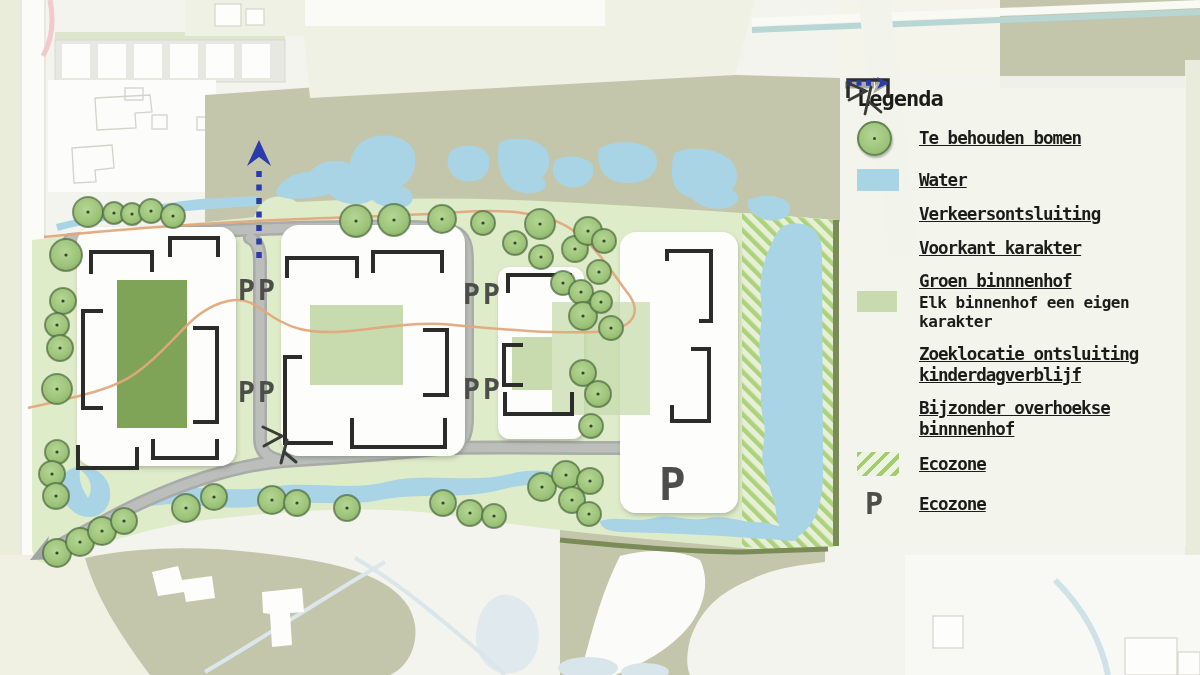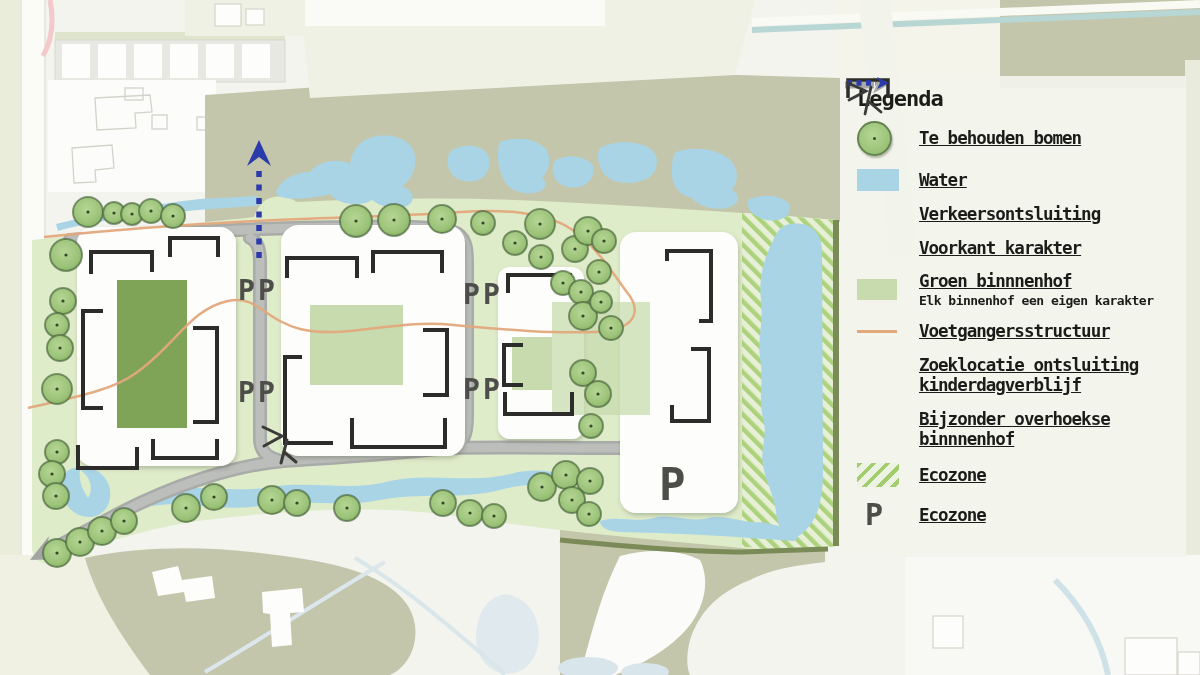--- a/index.html
+++ b/index.html
@@ -25,21 +25,21 @@
   .outline-bldg{fill:#fdfdfb;stroke:#d5d5cc;stroke-width:1.2;}
   .glyph{stroke:#3a3a38;stroke-width:3;fill:none;stroke-linecap:round;}
 
   
   .legend{position:absolute;left:845px;top:76px;width:341px;box-sizing:border-box;
           padding:10px 4px 14px 12px;background:rgba(242,243,236,.93);color:#1b1b19;}
   .lg-title{font-weight:bold;font-size:22px;letter-spacing:-1px;margin:0 0 10px 0;}
   .lg-row{display:flex;align-items:center;margin-bottom:13px;}
   .lg-ic{width:62px;flex:none;display:flex;align-items:center;}
   .lg-lb{font-size:17.5px;font-weight:bold;letter-spacing:-1px;line-height:1.18;text-decoration:underline;}
-  .lg-sub{font-size:13px;font-weight:bold;letter-spacing:-0.5px;margin-top:1px;text-align:center;}
+  .lg-sub{font-size:16px;font-weight:bold;letter-spacing:-0.5px;margin-top:1px;}
   .ic-tree{width:31px;height:31px;border-radius:50%;position:relative;
            background:radial-gradient(circle at 45% 40%, #b5d694 0%, #9cc379 65%, #85b163 100%);
            border:2px solid rgba(70,99,58,.65);box-shadow:1px 2px 2px rgba(60,70,50,.35);}
   .ic-tree::after{content:"";position:absolute;left:14px;top:14px;width:3px;height:3px;
            border-radius:50%;background:#33492a;}
   .ic-water{width:42px;height:22px;background:var(--water,#a9d4e6);}
   .ic-green{width:40px;height:21px;background:var(--court-light,#c7dbae);}
   .ic-orange{width:40px;height:3px;background:var(--path-orange,#e3a87c);}
   .ic-eco{width:42px;height:24px;
           background:repeating-linear-gradient(135deg,var(--eco-stripe,#a3cd6d) 0 4px,#edf3e2 4px 10px);}
@@ -380,26 +380,20 @@
   <div class="lg-row">
     <div class="lg-ic">
           <div class="ic-green"></div>
         </div>
     <div>
       <div class="lg-lb">Groen binnnenhof</div>
       <div class="lg-sub">Elk binnenhof een eigen karakter</div>
     </div>
   </div>
 
-  <div class="lg-row">
-    <div class="lg-ic">
-          <div class="ic-orange"></div>
-        </div>
-    <div class="lg-lb">Voetgangersstructuur</div>
-  </div>
 
   <div class="lg-row">
     <div class="lg-ic">
       <svg width="46" height="14" viewBox="0 0 46 14">
             <line x1="2" y1="7" x2="31" y2="7" stroke="#2b3ba9" stroke-width="5.5" stroke-dasharray="5 4.5"></line>
             <polygon points="32,1 44,7 32,13 35,7" fill="#2b3ba9"></polygon>
           </svg>
     </div>
     <div class="lg-lb">Zoeklocatie ontsluiting kinderdagverblijf</div>
   </div>

